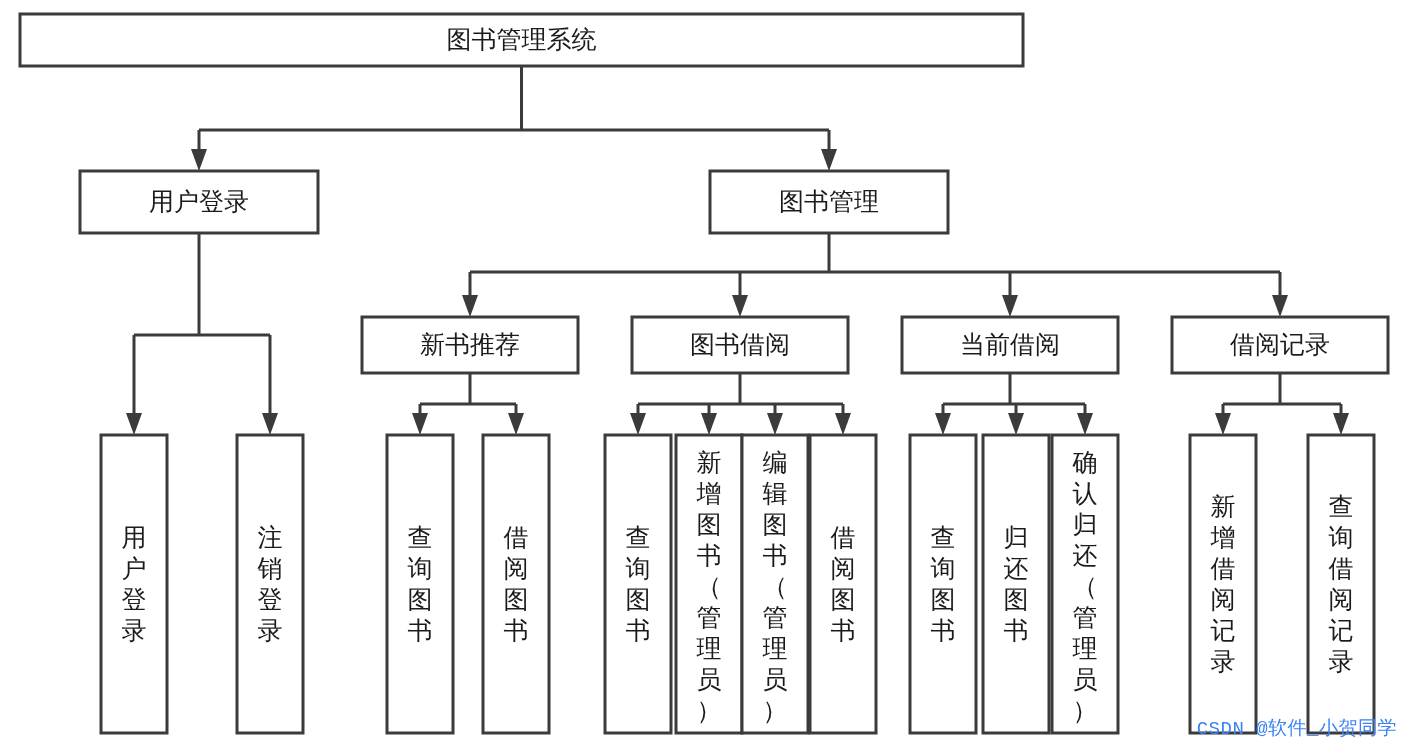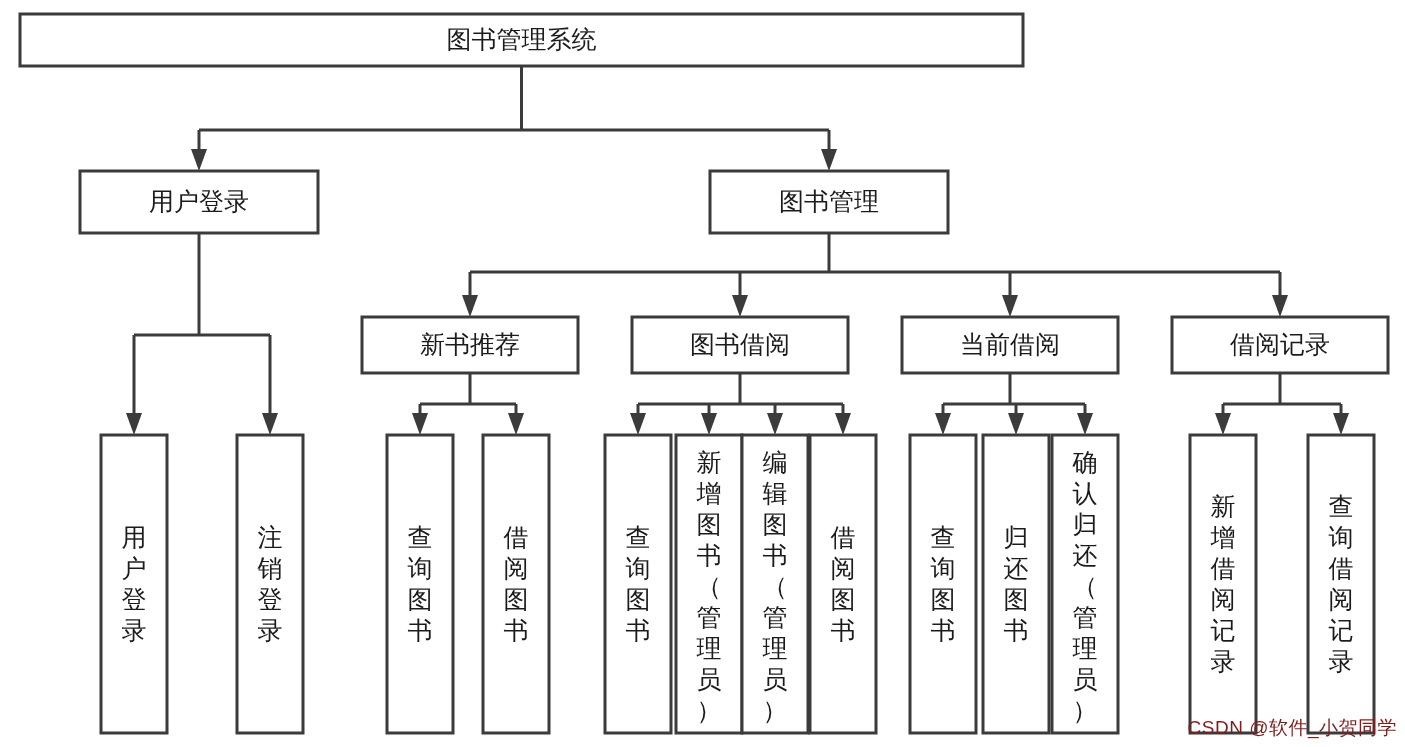--- a/index.html
+++ b/index.html
@@ -46,23 +46,23 @@
     stroke-linecap: butt;
   }
   .arrow-head {
     fill: #3b3b3b;
     stroke: none;
   }
   .watermark {
     position: absolute;
     right: 8px;
     bottom: 6px;
-    font-family: Liberation Sans, sans-serif;
+    font-family: Liberation Mono, monospace;
     font-size: 19px;
-    color: #7f1d1d;
+    color: #3b82f6;
     letter-spacing: 0.5px;
     white-space: nowrap;
     user-select: none;
   }
 </style>
 </head>
 <body>
 
 <div id="diagram-root">
   <svg id="diagram-svg" width="1405" height="747" viewBox="0 0 1405 747" xmlns="http://www.w3.org/2000/svg">

